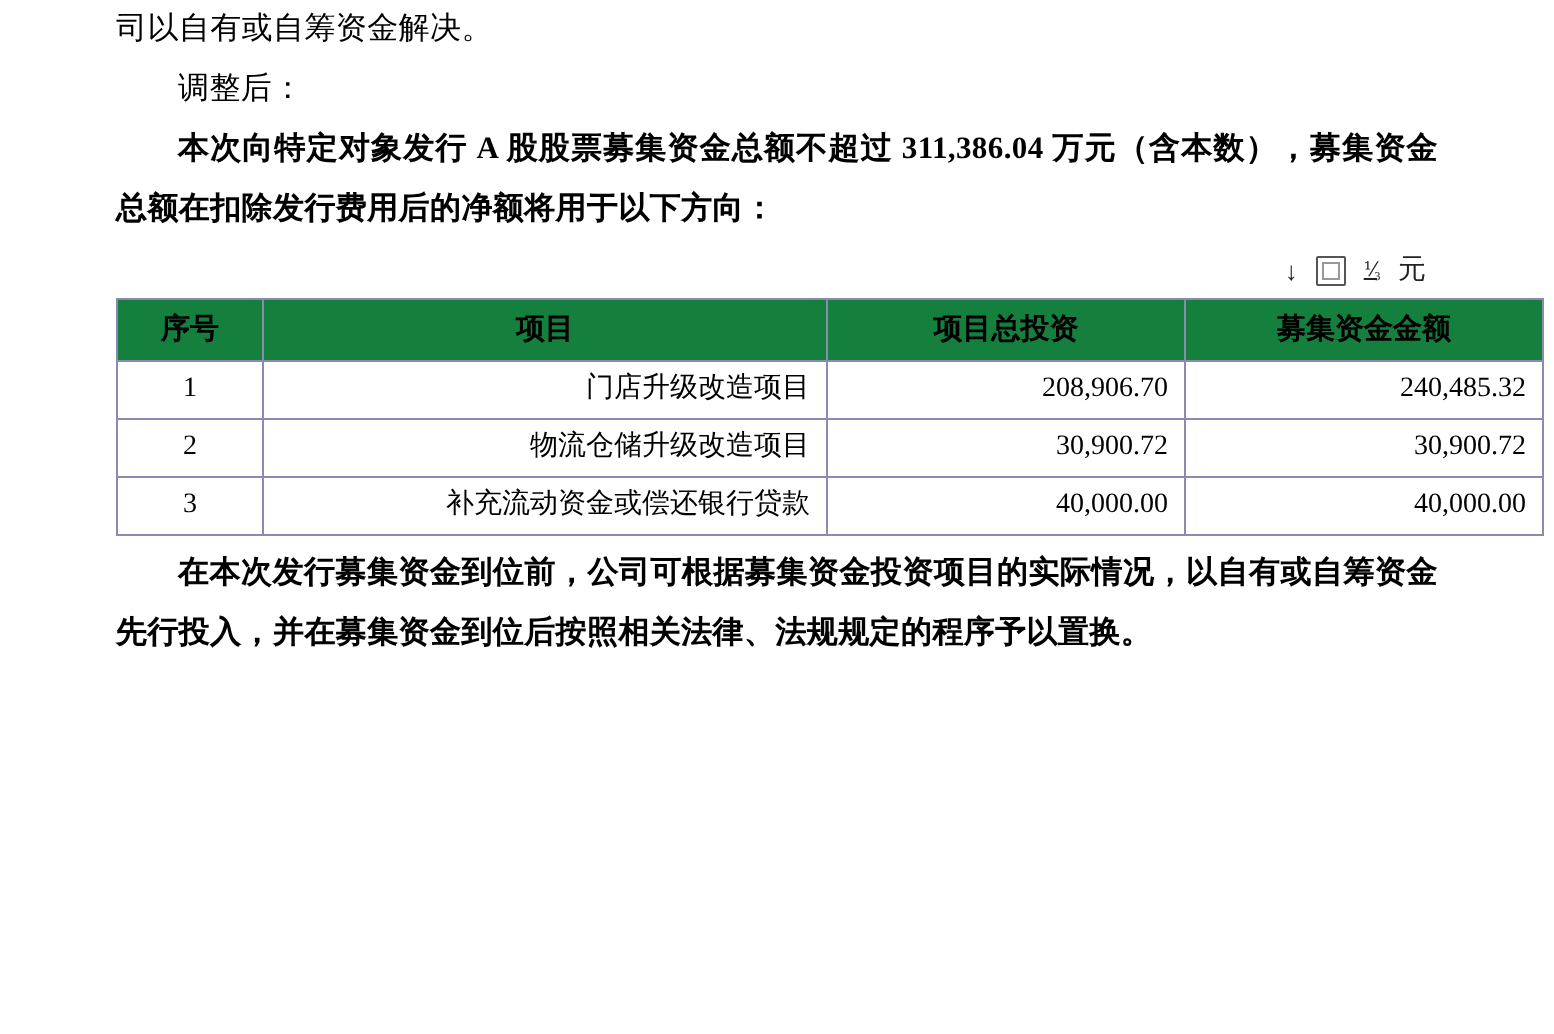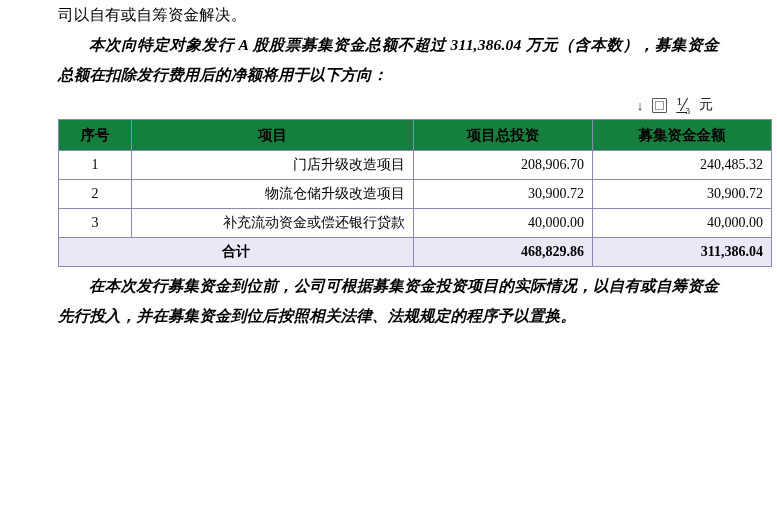--- a/index.html
+++ b/index.html
@@ -26,21 +26,20 @@
     line-height: 30px;
     text-align: justify;
     margin: 0;
     letter-spacing: 0.2px;
   }
   .indent {
     text-indent: 2em;
   }
   .bold {
     font-weight: bold;
-    font-style: italic;
   }
   .toolrow {
     display: flex;
     justify-content: flex-end;
     align-items: center;
     gap: 9px;
     height: 22px;
     padding-right: 6px;
     margin-top: 4px;
     margin-bottom: 3px;
@@ -62,21 +61,21 @@
   .tool-box::after {
     content: "";
     position: absolute;
     left: 2px;
     top: 2px;
     right: 2px;
     bottom: 2px;
     border: 1px solid #999;
   }
   .tool-frac {
-    font-size: 16px;
+    font-size: 10px;
     letter-spacing: -0.5px;
     text-decoration: underline;
   }
   .tool-unit {
     font-size: 14px;
   }
   table.fin {
     width: 645px;
     margin: 0 auto;
     border-collapse: collapse;
@@ -113,20 +112,21 @@
   .after-table { margin-top: 4px; }
   .gap-top { margin-top: 2px; }
 </style>
 </head>
 <body>
 
 <div class="page">
 
   <p class="para">司以自有或自筹资金解决。</p>
 
+  <p class="para indent">调整后：</p>
 
   <p class="para indent bold">本次向特定对象发行 A 股股票募集资金总额不超过 311,386.04 万元（含本数），募集资金总额在扣除发行费用后的净额将用于以下方向：</p>
 
   <div class="toolrow">
     <span class="tool-arrow">↓</span>
     <span class="tool-box"></span>
     <span class="tool-frac">⅟₃</span>
     <span class="tool-unit">元</span>
   </div>
 
@@ -151,24 +151,19 @@
         <td class="l">物流仓储升级改造项目</td>
         <td class="r">30,900.72</td>
         <td class="r">30,900.72</td>
       </tr>
       <tr>
         <td class="c">3</td>
         <td class="l">补充流动资金或偿还银行贷款</td>
         <td class="r">40,000.00</td>
         <td class="r">40,000.00</td>
       </tr>
-      <tr class="sum">
-        <td class="c" colspan="2">合计</td>
-        <td class="r">468,829.86</td>
-        <td class="r">311,386.04</td>
-      </tr>
     </tbody>
   </table>
 
   <p class="para indent bold after-table">在本次发行募集资金到位前，公司可根据募集资金投资项目的实际情况，以自有或自筹资金先行投入，并在募集资金到位后按照相关法律、法规规定的程序予以置换。</p>
 
 
 </div>
 
 </body></html>

